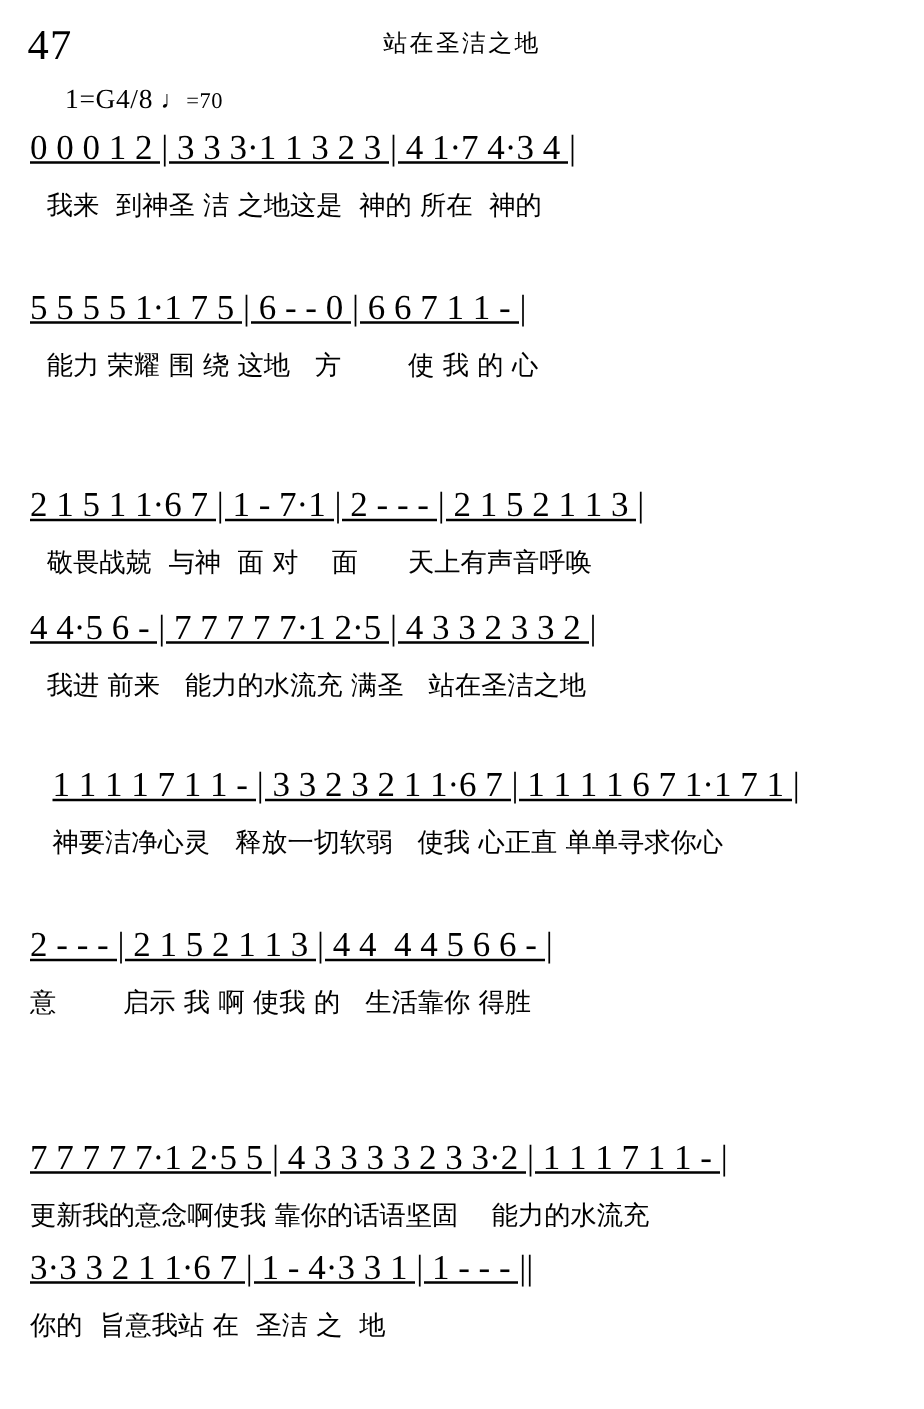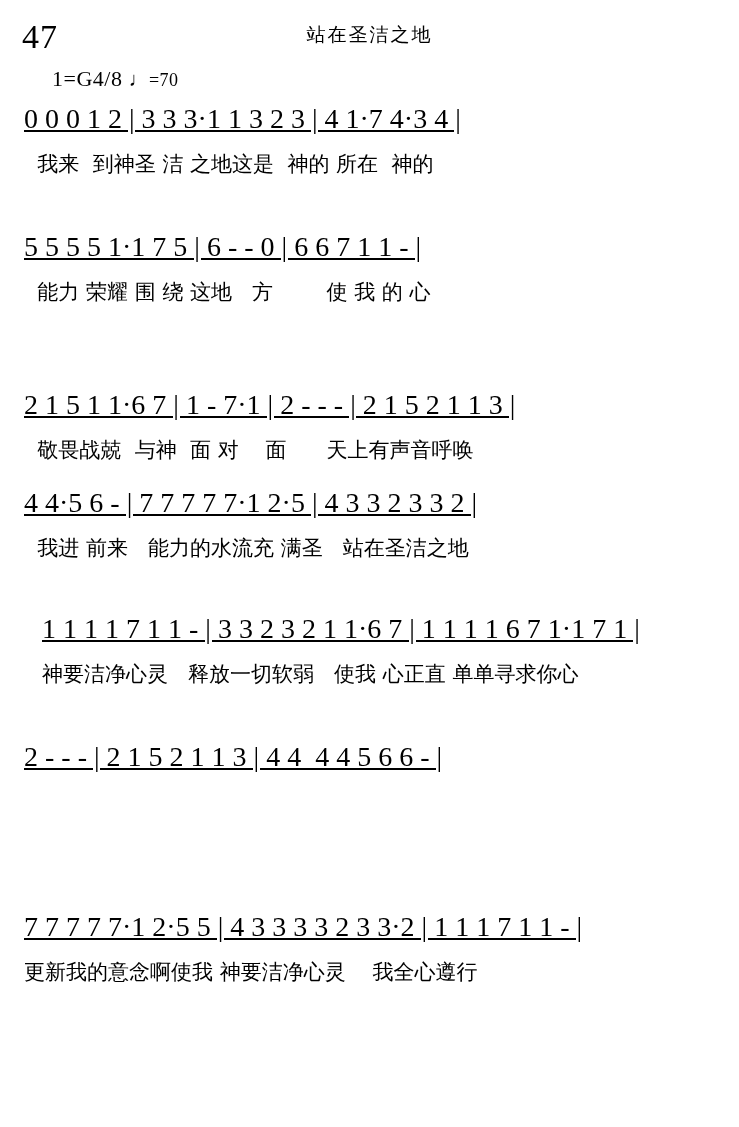--- a/index.html
+++ b/index.html
@@ -122,21 +122,26 @@
     <div class="lyrics">  我进 前来   能力的水流充 满圣   站在圣洁之地</div>
   </div>
 
   <div class="system sys5">
     <div class="notes">1 1 1 1 7 1 1 - | 3 3 2 3 2 1 1·6 7 | 1 1 1 1 6 7 1·1 7 1 |</div>
     <div class="lyrics">神要洁净心灵   释放一切软弱   使我 心正直 单单寻求你心</div>
   </div>
 
   <div class="system sys6">
     <div class="notes">2 - - - | 2 1 5 2 1 1 3 | 4 4  4 4 5 6 6 - |</div>
+    <div class="lyrics">意        启示 我 啊 使我 的   生活靠你 得胜</div>
   </div>
 
   <div class="system sys7">
     <div class="notes">7 7 7 7 7·1 2·5 5 | 4 3 3 3 3 2 3 3·2 | 1 1 1 7 1 1 - |</div>
-    <div class="lyrics">更新我的意念啊使我 神要洁净心灵    我全心遵行</div>
+    <div class="lyrics">更新我的意念啊使我 靠你的话语坚固    能力的水流充</div>
   </div>
 
+  <div class="system sys8">
+    <div class="notes">3·3 3 2 1 1·6 7 | 1 - 4·3 3 1 | 1 - - - ||</div>
+    <div class="lyrics">你的  旨意我站 在  圣洁 之  地</div>
+  </div>
 
 </div>
 
 </body></html>

